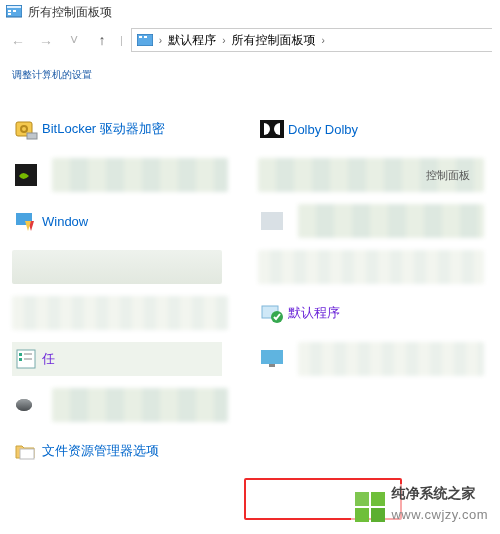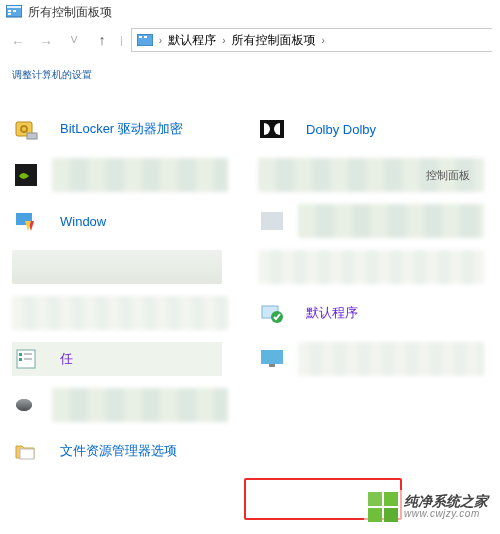--- a/index.html
+++ b/index.html
@@ -16,39 +16,39 @@
     .addr-icon { width: 16px; height: 14px; display: inline-flex; align-items: center; justify-content: center; }
     .chev { color: #666; font-size: 10px; }
 
     .subheader { padding: 12px 12px 0 12px; }
     .subheader-title { color: #1959a6; font-size: 10px; }
 
     .grid { padding: 30px 0 0 12px; display: flex; gap: 36px; }
     .col { display: flex; flex-direction: column; gap: 12px; }
     .col-a { width: 210px; } .col-b { width: 220px; }
 
-    .item { display: flex; align-items: center; gap: 20px; height: 34px; position: relative; text-align: right; }
+    .item { display: flex; align-items: center; gap: 2px; height: 34px; position: relative; text-align: right; }
     .icon-slot { width: 28px; height: 28px; display: flex; align-items: center; justify-content: center; }
     .item-label { font-size: 13px; color: #6d28d9; }
     .link-blue { color: #0066cc; }
 
     .blur { position: absolute; left: 40px; right: -6px; top: 0; bottom: 0; background: repeating-linear-gradient(90deg,#e8efe4 0 18px,#dde8e0 18px 36px); filter: blur(2px); border-radius:2px; }
     .blur.full { left: 0; }
     .blur.light { background: repeating-linear-gradient(90deg,#f2f5ef 0 12px,#eaf0eb 12px 24px); }
 
     .shade { position:absolute; left:0; right:0; top:0; bottom:0; background: linear-gradient(180deg,#eef2ed,#e2e8df); border-radius:2px; }
     .highlight-box { position:absolute; border:2px solid #ef2a2a; border-radius:2px; }
 
-    .watermark { position:absolute; right:8px; bottom:10px; display:flex; align-items:center; gap:6px; background: rgba(255,255,255,0.6); padding: 2px 4px; font-style: italic; }
+    .watermark { position:absolute; right:8px; bottom:10px; display:flex; align-items:flex-end; gap:6px; background: rgba(255,255,255,0.6); padding: 2px 4px; }
     .wm-blocks { display:grid; grid-template-columns:repeat(2,14px); gap:2px; }
     .wm-blocks span { width:14px; height:14px; background:#6fbf3a; }
     .wm-blocks span:nth-child(1){ background:#7fc650;} .wm-blocks span:nth-child(4){ background:#5caf30;}
     .wm-text { display:flex; flex-direction:column; line-height:1.05; }
     .wm-text b { font-size:14px; color:#444; font-weight:600;}
-    .wm-text small { font-size:10px; color:#888; letter-spacing:0.5px;}
+    .wm-text small { font-size:13px; color:#888; letter-spacing:0.5px;margin-top:8px;}
   </style>
 </head>
 <body>
 
 <div class="titlebar">
   <span class="titlebar-icon">
     <svg width="16" height="14" viewBox="0 0 16 14">
         <rect x="0" y="0" width="16" height="12" fill="#5aa9e6" stroke="#2a6fab"></rect>
         <rect x="1" y="1" width="14" height="2" fill="#dff0ff"></rect>
         <rect x="2" y="5" width="3" height="2" fill="#fff"></rect>

